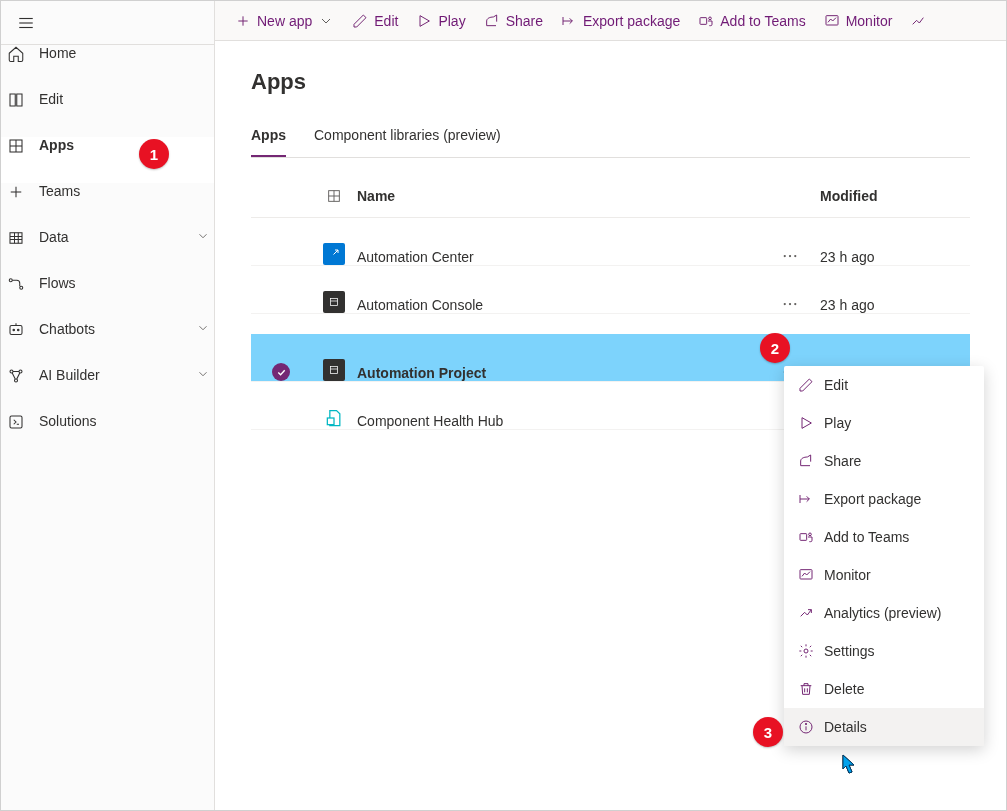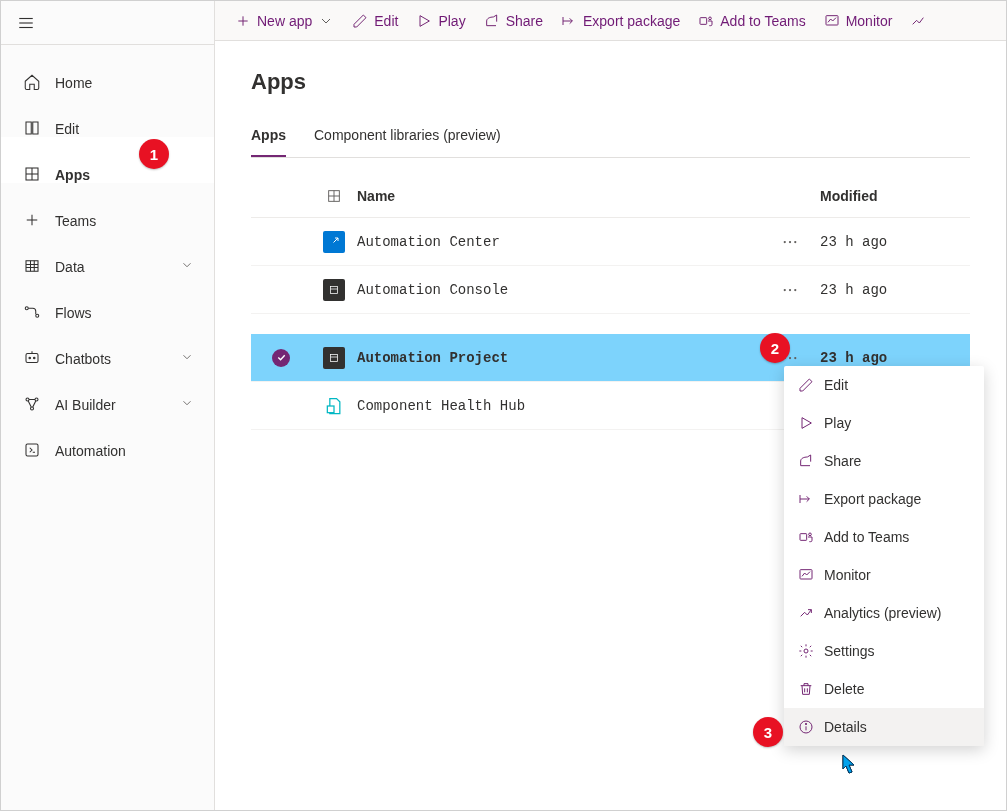--- a/index.html
+++ b/index.html
@@ -27,22 +27,22 @@
     height: 44px;
     display: flex;
     align-items: center;
     padding-left: 16px;
     border-bottom: 1px solid #e1dfdd;
   }
   .hamburger svg { width: 18px; height: 18px; }
   .nav-item {
     height: 46px;
     display: flex;
-    align-items: flex-end;
-    padding: 0 20px;
+    align-items: flex-start;
+    padding: 0 4px;
     cursor: pointer;
   }
   .nav-item.active {
     background: #fff;
     font-weight: 600;
   }
   .nav-item .icon { width: 22px; display: flex; justify-content: center; margin-right: 12px; color:#323130;}
   .nav-item .chev { margin-left: auto; color:#605e5c; }
   .main { flex: 1; display: flex; flex-direction: column; overflow: hidden; position: relative;}
   .toolbar {
@@ -66,21 +66,21 @@
   .list-header {
     display: flex; align-items: center; height: 44px; border-bottom: 1px solid #edebe9;
     color:#323130; font-weight:600;
   }
   .col-check { width: 60px; display:flex; justify-content:center;}
   .col-type { width: 46px; display:flex; justify-content:center;}
   .col-name { flex: 1; }
   .col-more { width: 60px; display:flex; justify-content:center;}
   .col-mod { width: 150px; }
   .row {
-    display: flex; align-items: center; height: 48px; border-bottom: 1px solid #f3f2f1; font-family: Liberation Mono, monospace;
+    display: flex; align-items: flex-end; height: 48px; border-bottom: 1px solid #f3f2f1;
   }
   .row.selected { background: #7dd3fc; font-weight:600;margin-top:20px;}
   .row .appicon { width: 22px; height: 22px; display:flex; align-items:center; justify-content:center; border-radius:2px;}
   .more svg { color:#605e5c; }
   .context-menu {
     position: absolute;
     top: 365px;
     left: 783px;
     width: 200px;
     background: #fff;
@@ -215,21 +215,21 @@
             <polyline points="6 9 12 15 18 9"></polyline>
           </svg></span>
     </div>
     <div class="nav-item">
       <span class="icon">
           <svg viewBox="0 0 24 24" width="18" height="18" fill="none" stroke="currentColor" stroke-width="1.4">
             <rect x="4" y="4" width="16" height="16" rx="2"></rect>
             <path d="M9 9l3 3-3 3M13 15h3"></path>
           </svg>
         </span>
-      <span>Automation</span>
+      <span>Solutions</span>
     </div>
   </aside>
 
   <main class="main">
     <div class="toolbar">
       <span class="tbtn">
         <svg viewBox="0 0 24 24" fill="none" stroke="#742774" stroke-width="1.5">
             <line x1="12" y1="5" x2="12" y2="19"></line>
             <line x1="5" y1="12" x2="19" y2="12"></line>
           </svg>

